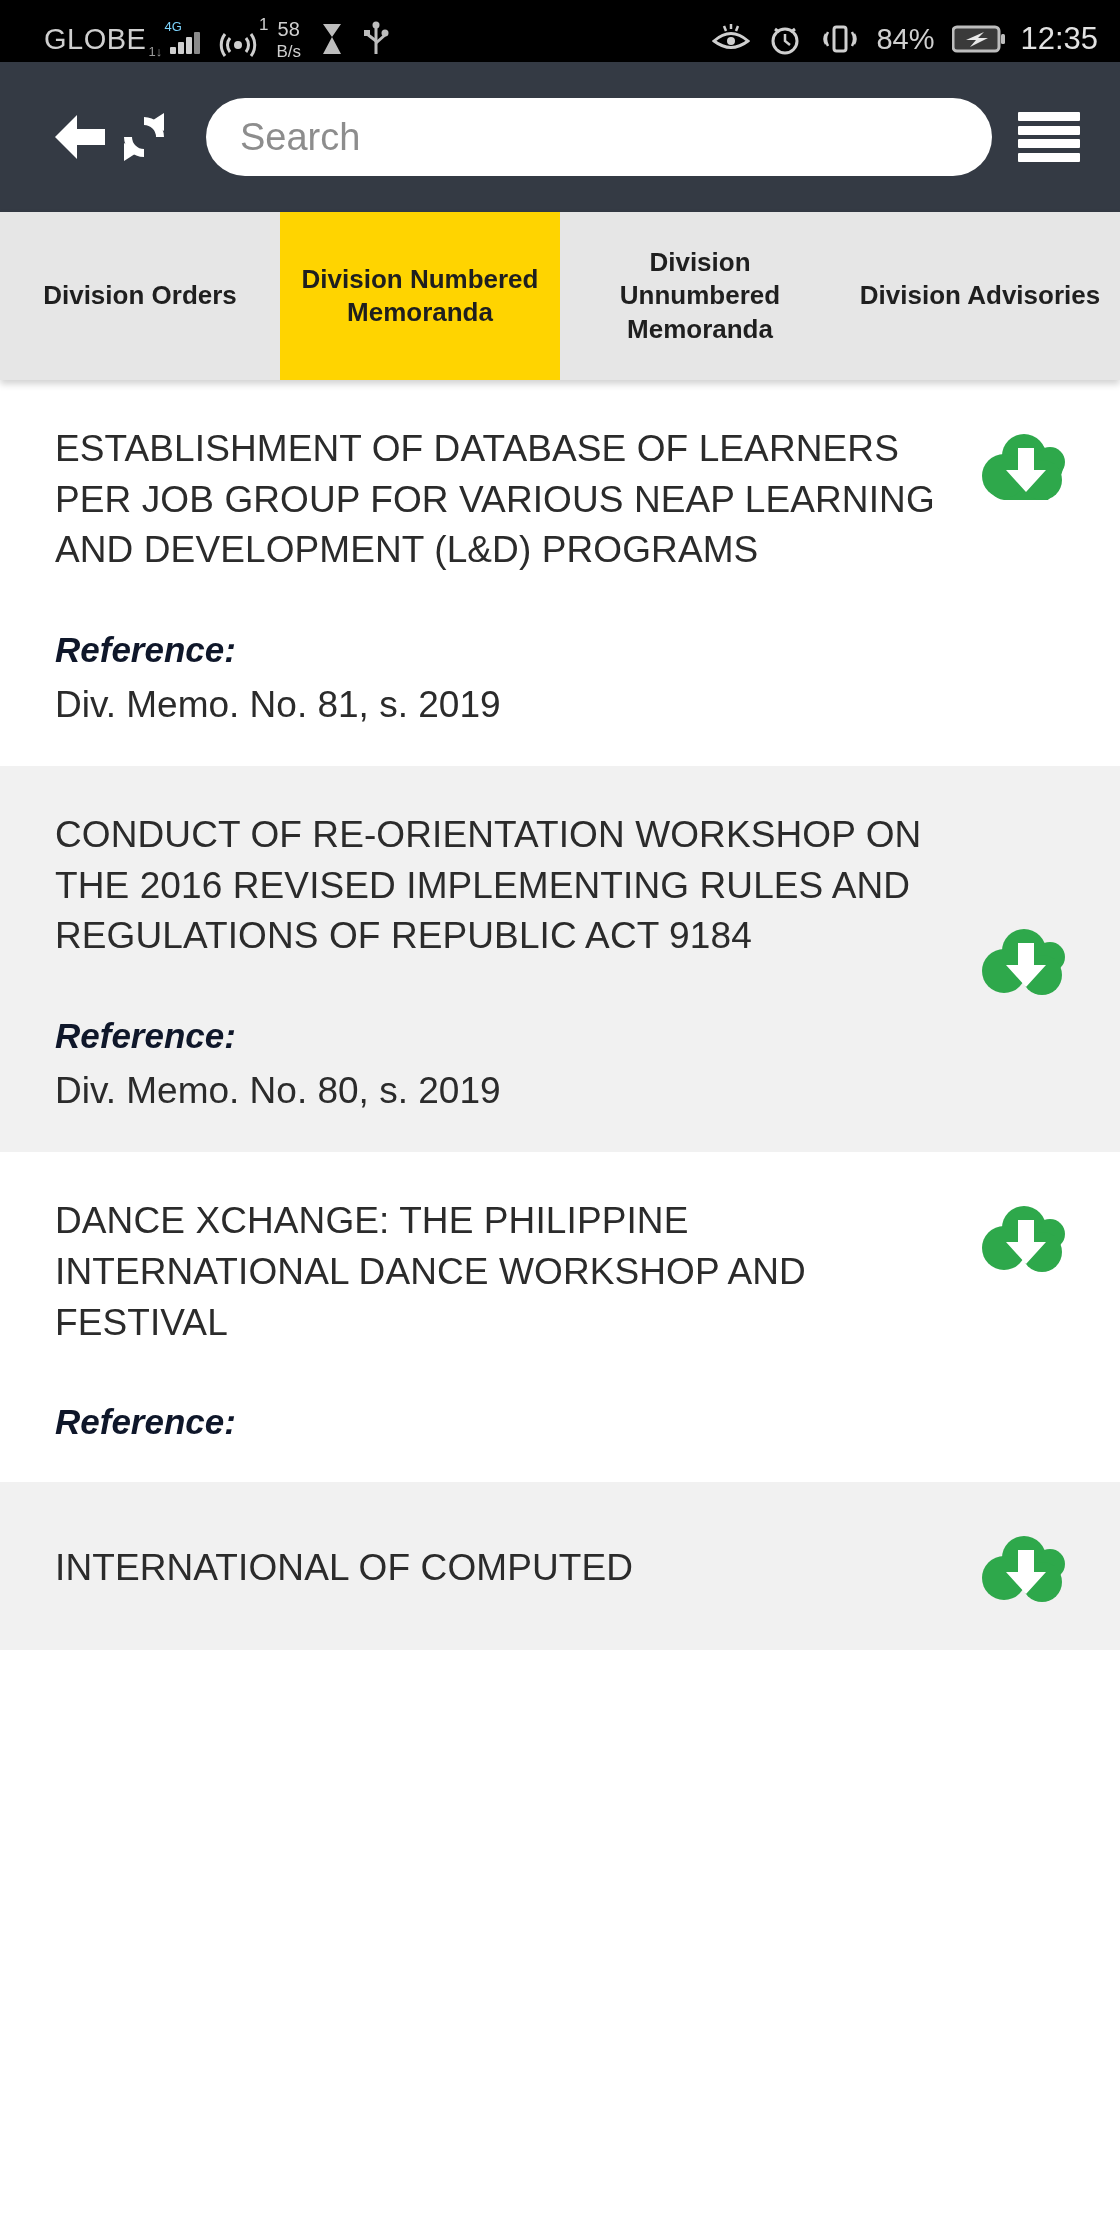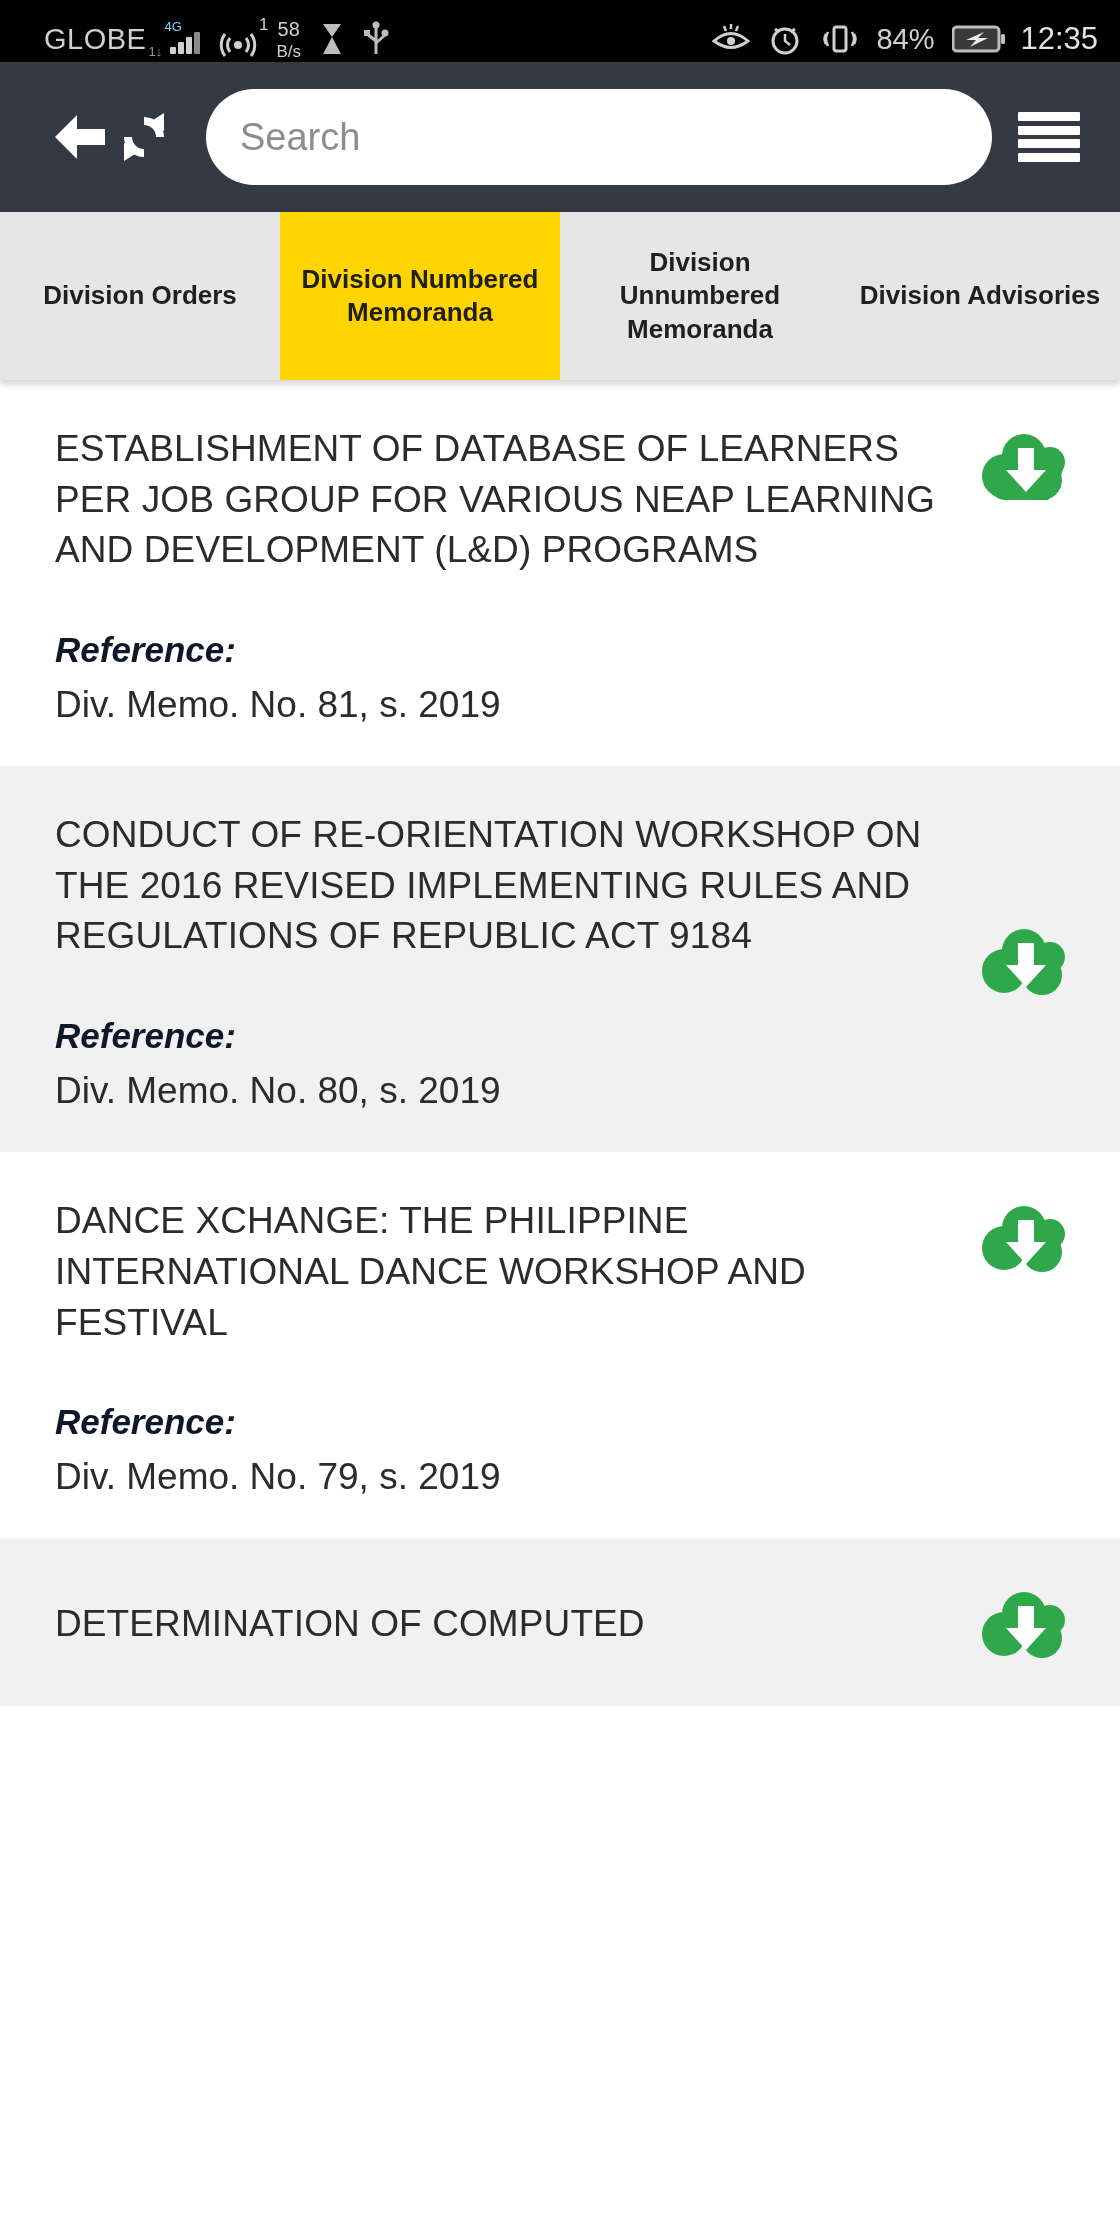--- a/index.html
+++ b/index.html
@@ -117,21 +117,21 @@
   .tb-icon {
     width: 64px;
     height: 64px;
     display: flex;
     align-items: center;
     justify-content: center;
     flex: 0 0 auto;
   }
   .search-field {
     flex: 1 1 auto;
-    height: 96px;
+    height: 78px;
     margin: 0 26px 0 30px;
     background: #ffffff;
     border-radius: 48px;
     display: flex;
     align-items: center;
     padding: 0 34px;
   }
   .search-field span {
     font-size: 38px;
     color: #8d8d8d;
@@ -360,36 +360,35 @@
         <circle cx="62" cy="50" r="20" fill="#2EA84B"></circle>
         <path d="M38 18 H54 V40 H66 L46 62 L26 40 H38 Z" fill="#ffffff"></path>
       </svg>
     </div>
   </div>
 
   <div class="row">
     <div class="row-body">
       <div class="row-title">DANCE XCHANGE: THE PHILIPPINE INTERNATIONAL DANCE WORKSHOP AND FESTIVAL</div>
       <div class="ref-label">Reference:</div>
-      <div class="ref-value">Div. Memo. No. 79, s. 2019</div>
     </div>
     <div class="dl-btn">
       <svg width="92" height="74" viewBox="0 0 92 74">
         <circle cx="44" cy="26" r="22" fill="#2EA84B"></circle>
         <circle cx="70" cy="32" r="15" fill="#2EA84B"></circle>
         <circle cx="24" cy="46" r="22" fill="#2EA84B"></circle>
         <circle cx="62" cy="50" r="20" fill="#2EA84B"></circle>
         <path d="M38 18 H54 V40 H66 L46 62 L26 40 H38 Z" fill="#ffffff"></path>
       </svg>
     </div>
   </div>
 
   <div class="row alt">
     <div class="row-body">
-      <div class="row-title">DETERMINATION OF COMPUTED</div>
+      <div class="row-title">INTERNATIONAL OF COMPUTED</div>
     </div>
     <div class="dl-btn">
       <svg width="92" height="74" viewBox="0 0 92 74">
         <circle cx="44" cy="26" r="22" fill="#2EA84B"></circle>
         <circle cx="70" cy="32" r="15" fill="#2EA84B"></circle>
         <circle cx="24" cy="46" r="22" fill="#2EA84B"></circle>
         <circle cx="62" cy="50" r="20" fill="#2EA84B"></circle>
         <path d="M38 18 H54 V40 H66 L46 62 L26 40 H38 Z" fill="#ffffff"></path>
       </svg>
     </div>

